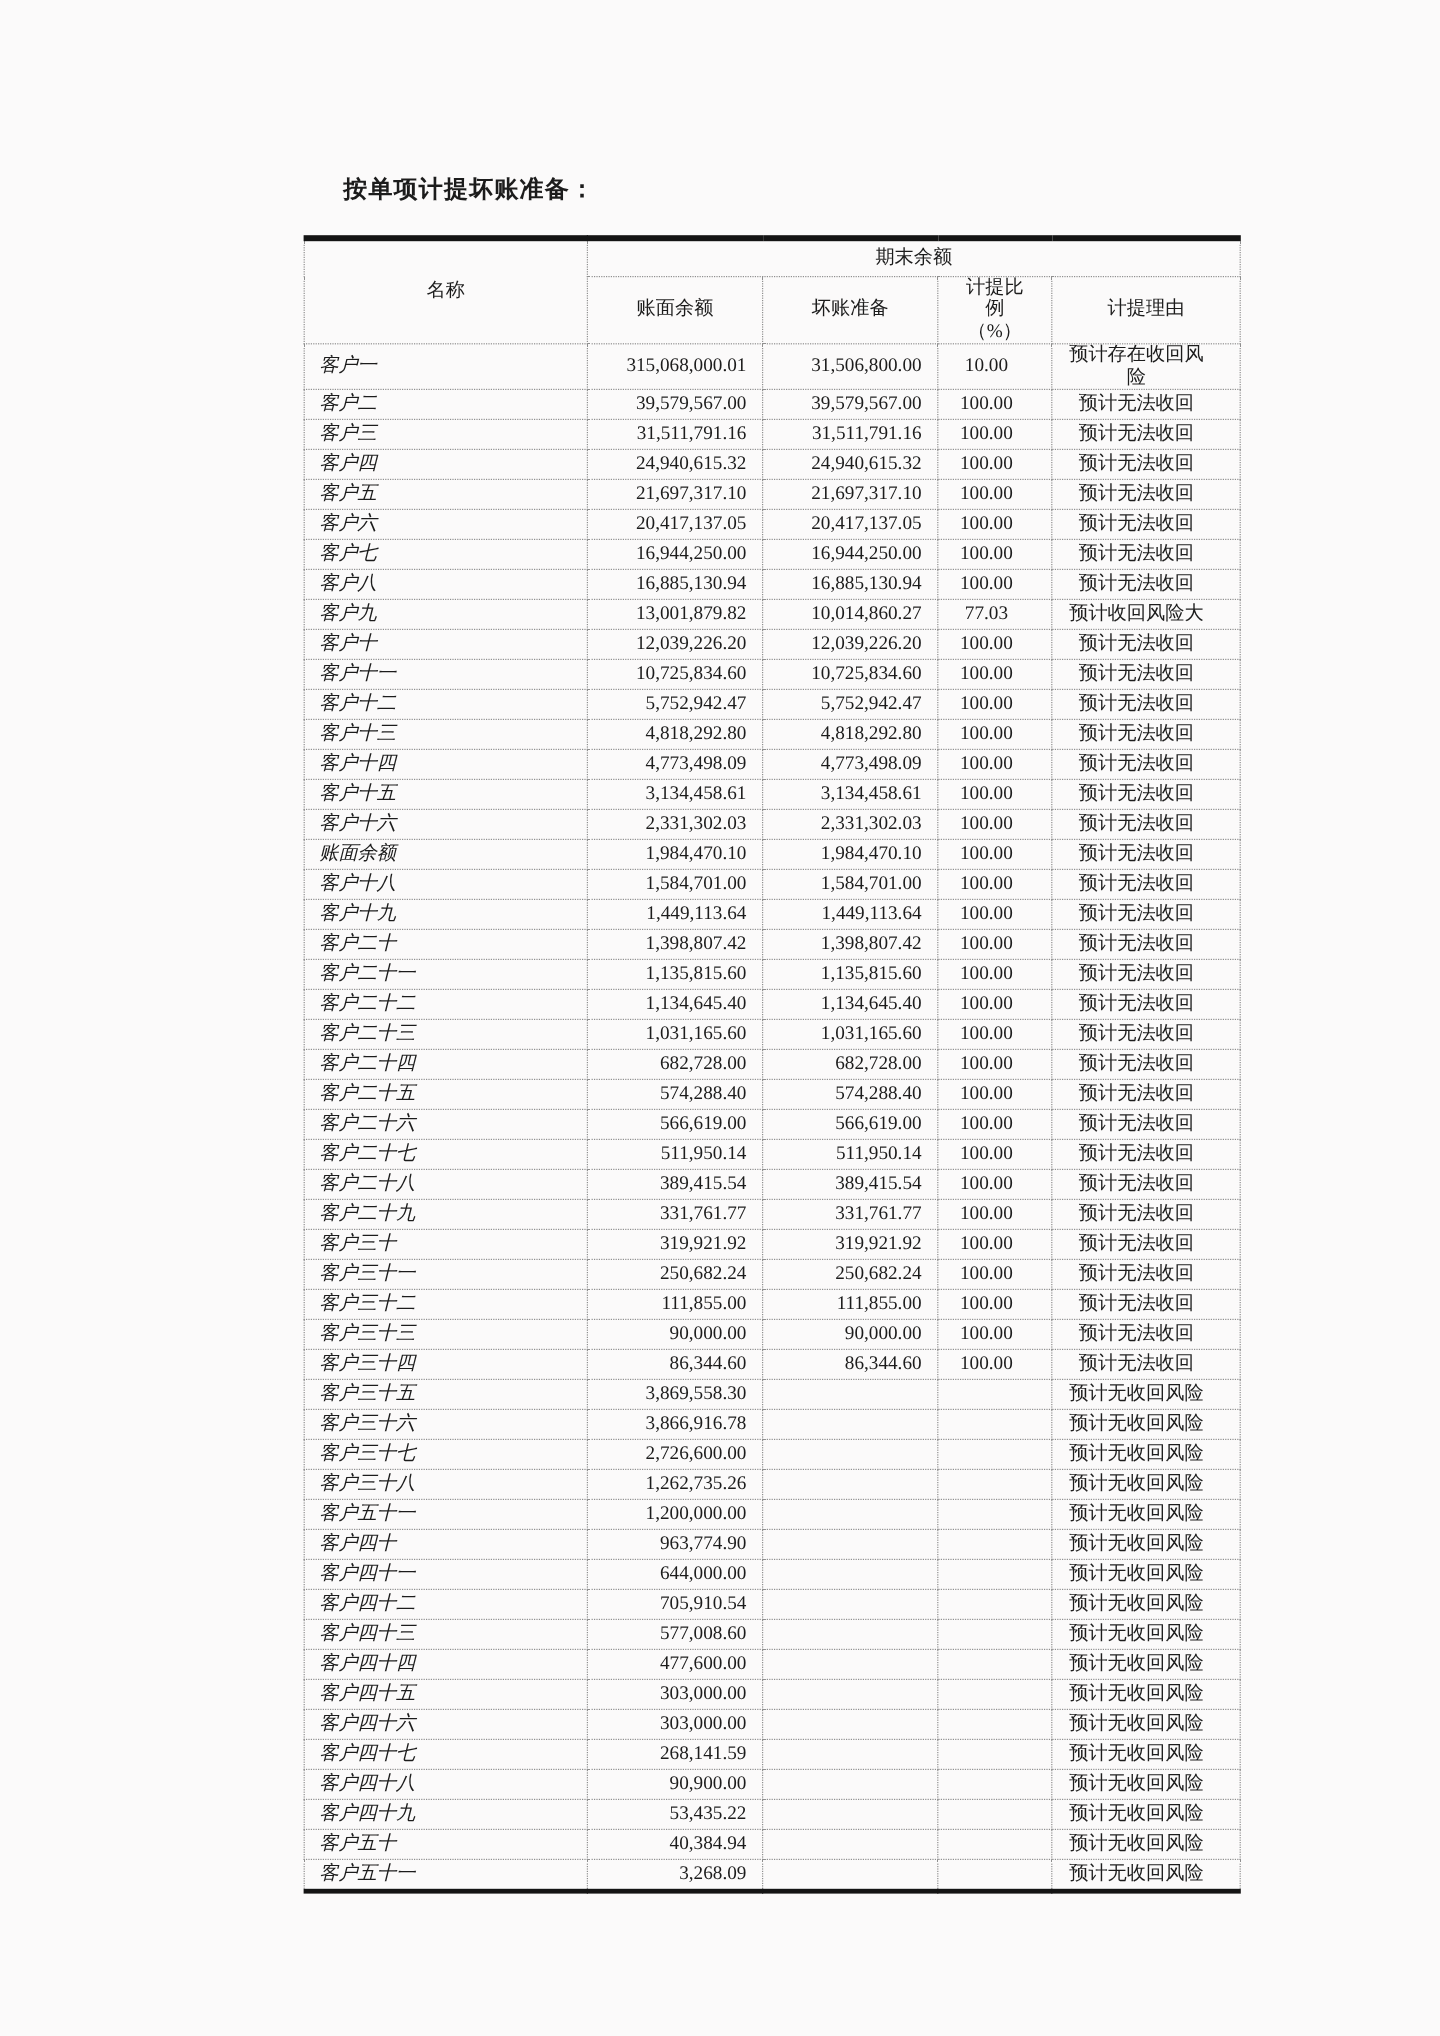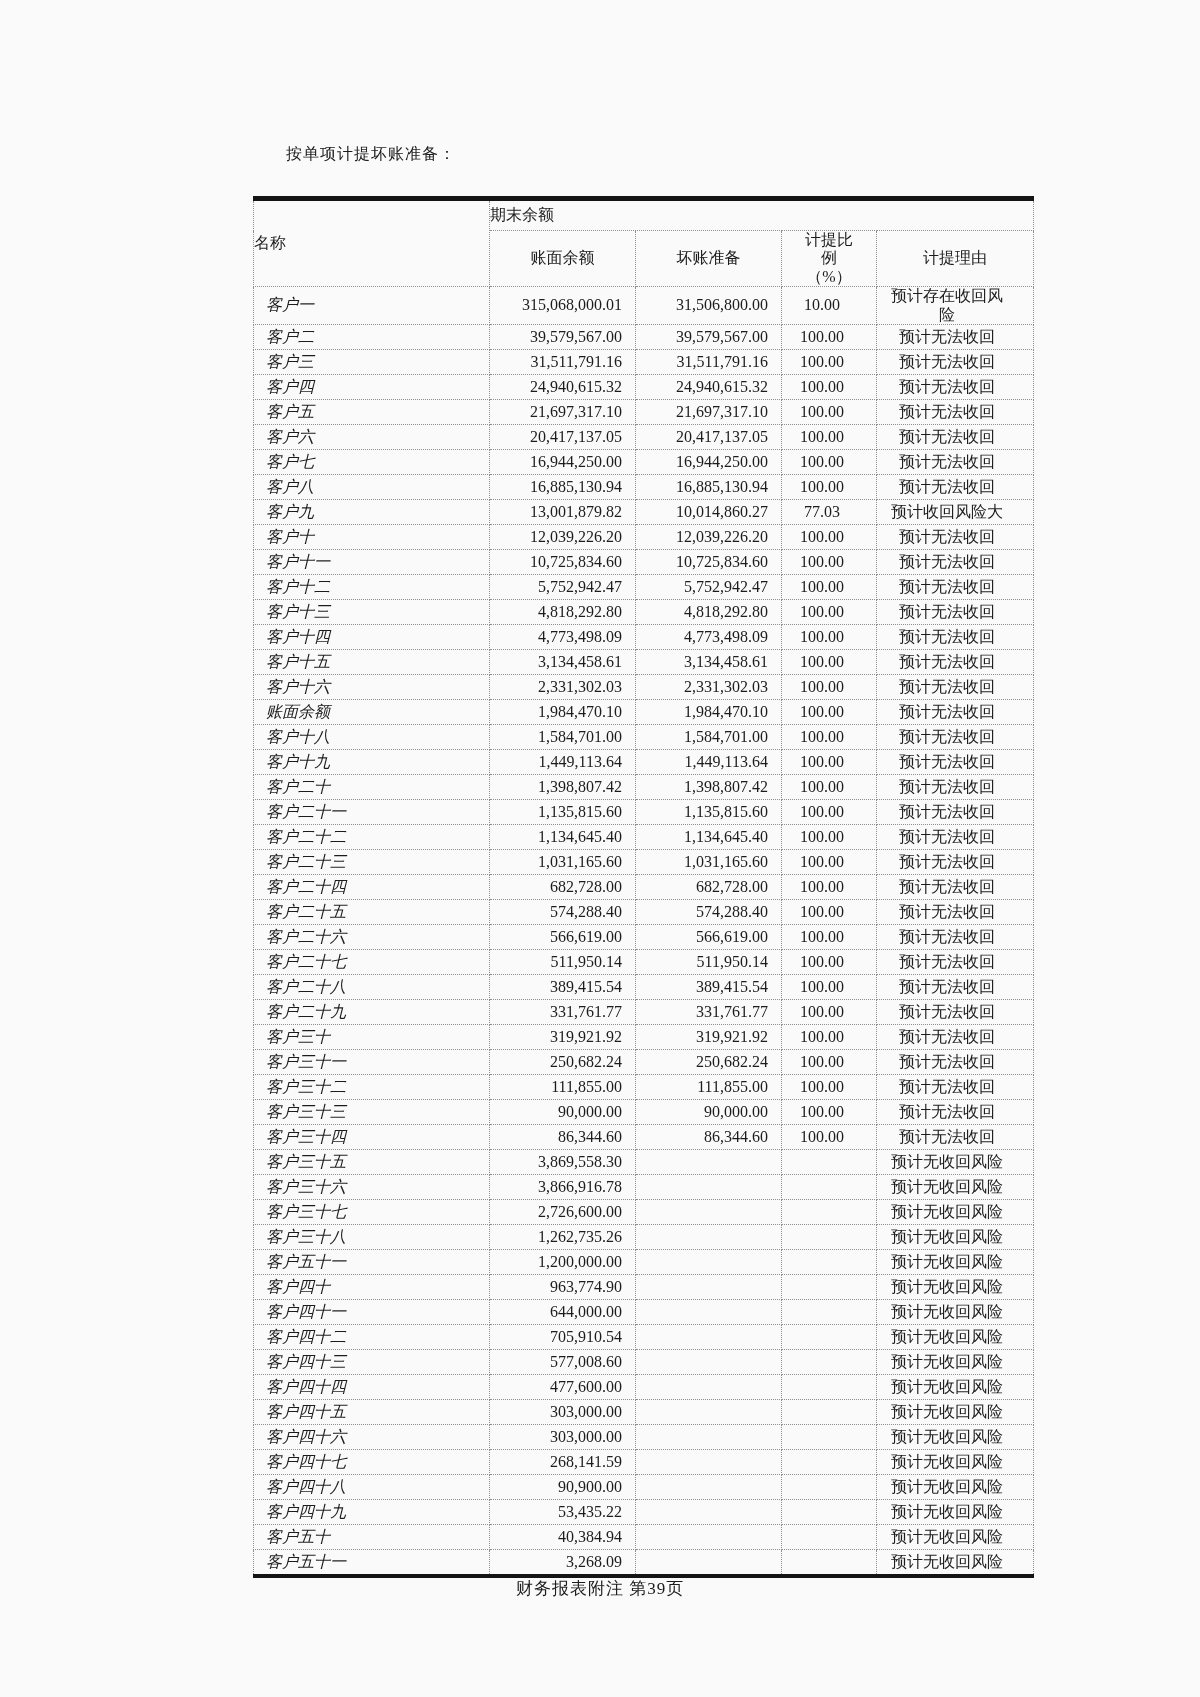--- a/index.html
+++ b/index.html
@@ -1,25 +1,25 @@
 <!DOCTYPE html>
 <html><head>
 <meta charset="utf-8">
 <style>
   html,body{margin:0;padding:0;}
   .page{position:relative;width:1200px;height:1697px;background:#fbfafa;
         font-family:"Liberation Serif","DejaVu Serif",serif;color:#1c1c1c;overflow:hidden;}
-  .doc-title{position:absolute;left:286px;top:144px;font-size:16px;font-weight:normal;letter-spacing:1px;}
+  .doc-title{position:absolute;left:286px;top:144px;font-size:20px;font-weight:bold;letter-spacing:1px;}
   table.provision-table{position:absolute;left:253px;top:196px;width:780px;
         border-collapse:collapse;table-layout:fixed;
         border-top:5px solid #141414;border-bottom:4px solid #141414;}
   .provision-table th,.provision-table td{
         border:1px dotted #8f8f8f;font-size:16px;line-height:1.15;
         padding:0;vertical-align:middle;font-weight:normal;overflow:hidden;}
-  .provision-table thead tr.h1 th{height:29px;text-align:left;}
+  .provision-table thead tr.h1 th{height:29px;text-align:center;}
   .provision-table thead tr.h2 th{height:54px;text-align:center;}
   .th-ratio{padding:0 17px !important;}
   td{height:24px;}
   .td-name{text-align:left;padding-left:12px !important;font-style:italic;}
   .td-num{text-align:right;padding-right:13px !important;}
   .td-ratio{text-align:center;padding-right:14px !important;}
   .td-reason{text-align:center;padding-left:8px !important;padding-right:24px !important;}
   .doc-footer{position:absolute;left:0;top:1577px;width:100%;text-align:center;
         font-size:17px;letter-spacing:1px;}
 </style>
@@ -404,15 +404,14 @@
         <tr>
           <td class="td-name">客户五十一</td>
           <td class="td-num">3,268.09</td>
           <td class="td-num"></td>
           <td class="td-ratio"></td>
           <td class="td-reason">预计无收回风险</td>
         </tr>
       </tbody>
   </table>
 
-  <div class="doc-footer">财务报表附注 第39页</div>
 
 </div>
 
 </body></html>

